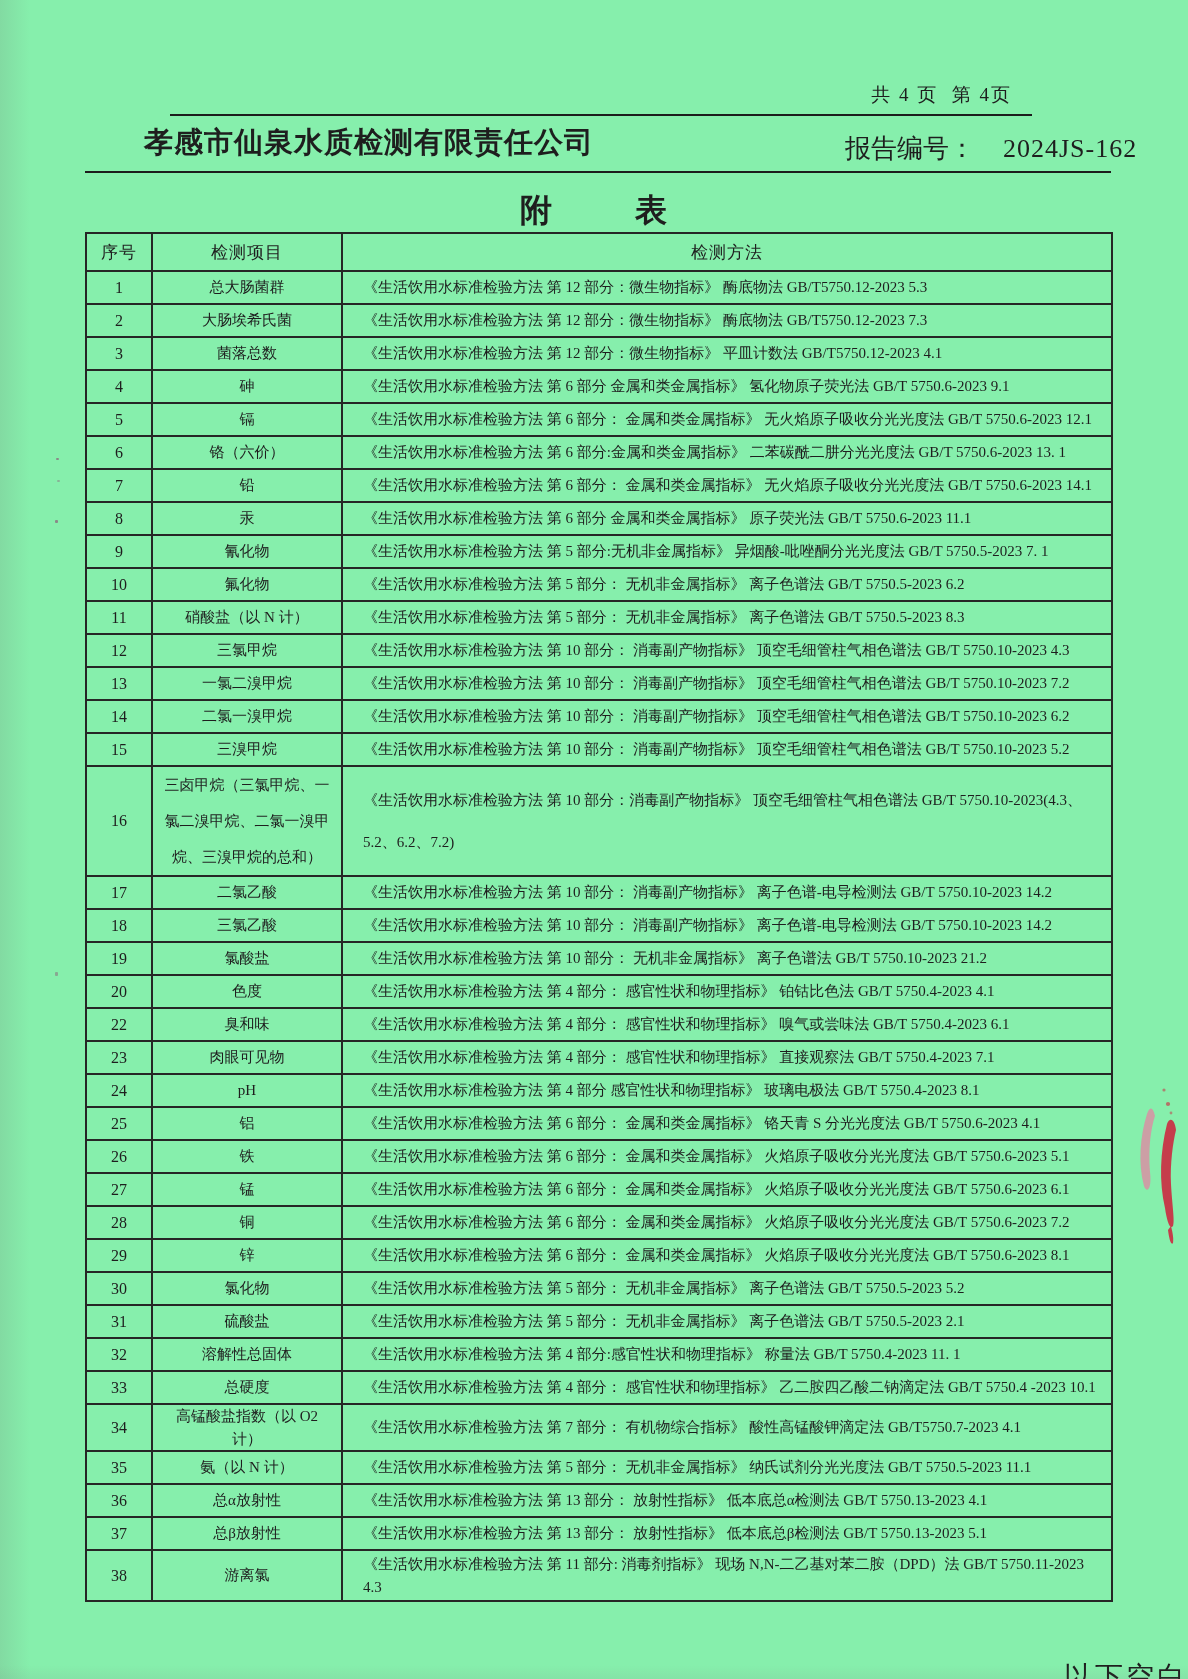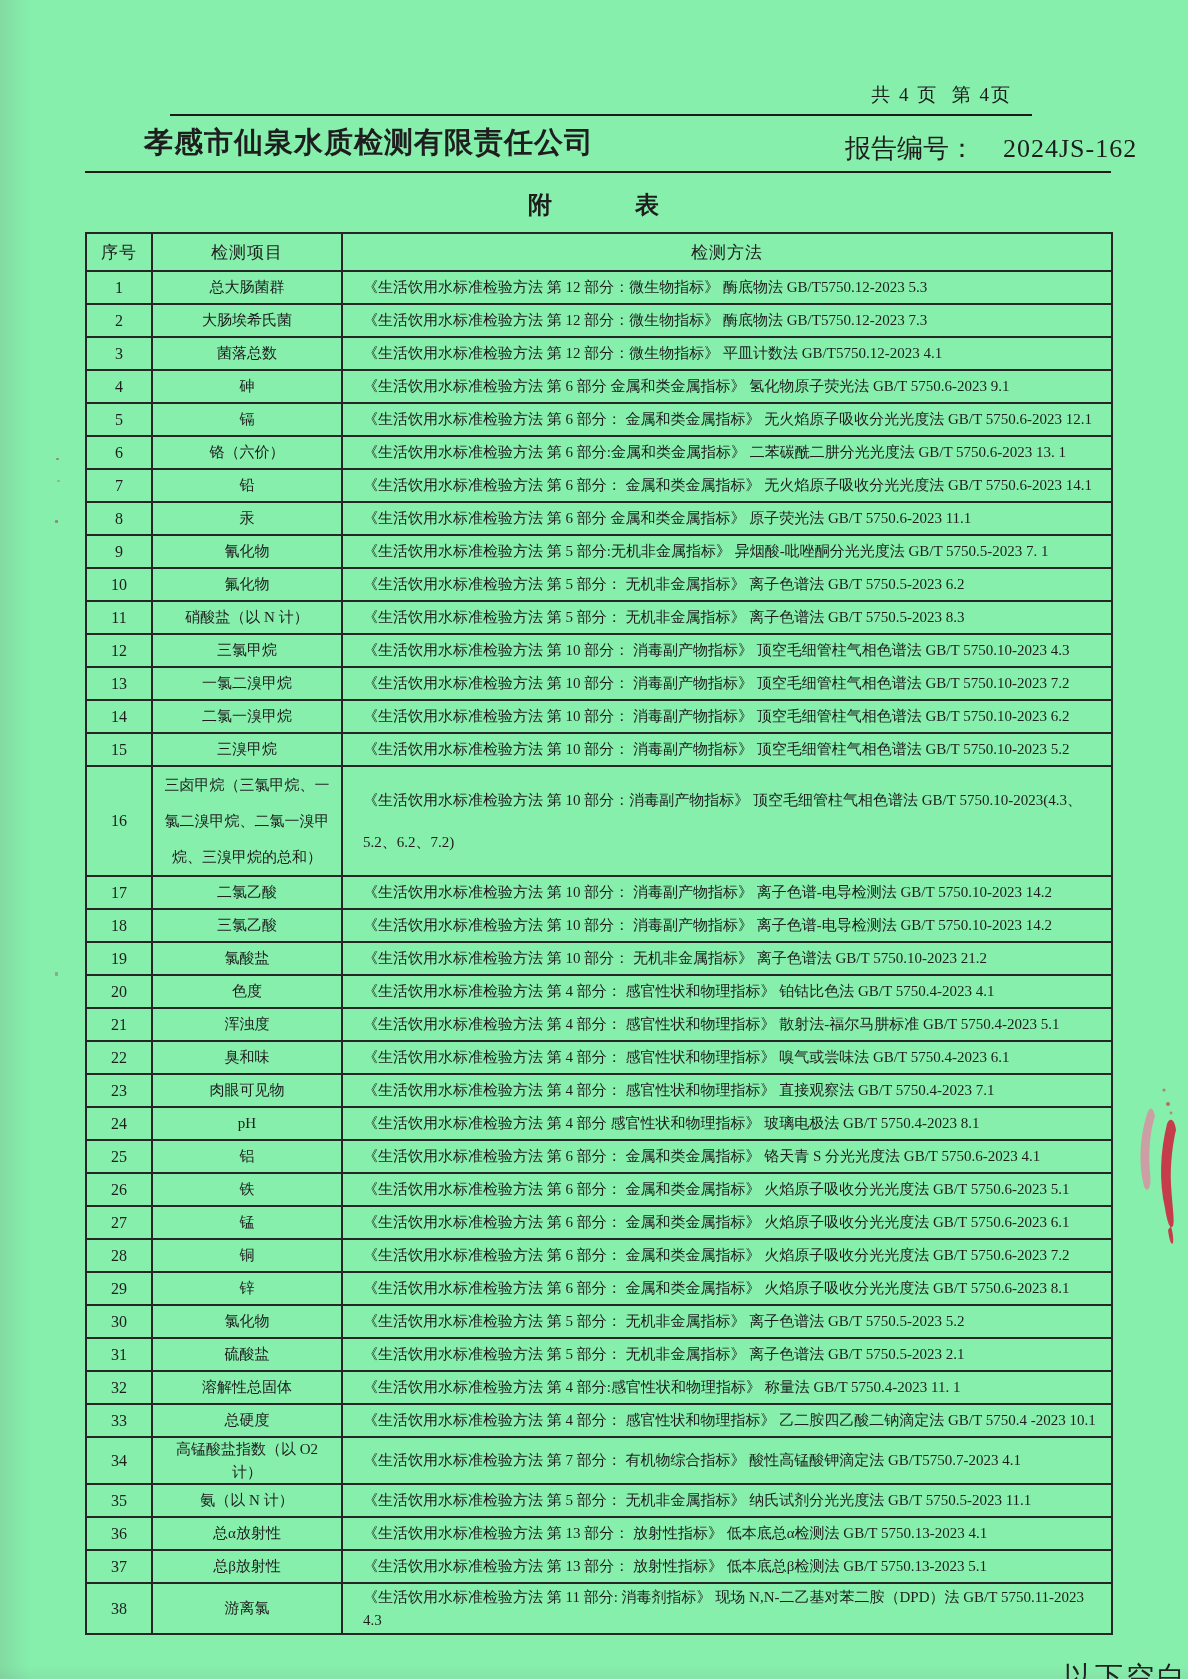--- a/index.html
+++ b/index.html
@@ -40,21 +40,21 @@
   .report-no{
     position:absolute; top:131px; left:797px; font-size:26px;margin-left:48px;
   }
   .report-no .value{ margin-left:28px; letter-spacing:1px; }
   .rule-2{
     position:absolute; top:171px; left:85px; width:1026px; height:2px;
     background:#1c1c1c;
   }
   .doc-title{
     position:absolute; top:189px; left:0; width:100%;
-    text-align:center; font-size:24px; font-weight:bold; letter-spacing:1px;
+    text-align:center; font-size:32px; font-weight:bold; letter-spacing:1px;
   }
   .doc-title .gap{ display:inline-block; width:82px; }
 
   table.attachment-table{
     position:absolute; top:232px; left:85px; width:1026px;
     border-collapse:collapse; table-layout:fixed;
   }
   .attachment-table th, .attachment-table td{
     border:2px solid #262626;
     overflow:hidden;
@@ -214,25 +214,20 @@
           <td class="no">19</td>
           <td class="item">氯酸盐</td>
           <td class="method">《生活饮用水标准检验方法 第 10 部分： 无机非金属指标》 离子色谱法 GB/T 5750.10-2023 21.2</td>
         </tr>
         <tr>
           <td class="no">20</td>
           <td class="item">色度</td>
           <td class="method">《生活饮用水标准检验方法 第 4 部分： 感官性状和物理指标》 铂钴比色法 GB/T 5750.4-2023 4.1</td>
         </tr>
         <tr>
-          <td class="no">21</td>
-          <td class="item">浑浊度</td>
-          <td class="method">《生活饮用水标准检验方法 第 4 部分： 感官性状和物理指标》 散射法-福尔马肼标准 GB/T 5750.4-2023 5.1</td>
-        </tr>
-        <tr>
           <td class="no">22</td>
           <td class="item">臭和味</td>
           <td class="method">《生活饮用水标准检验方法 第 4 部分： 感官性状和物理指标》 嗅气或尝味法 GB/T 5750.4-2023 6.1</td>
         </tr>
         <tr>
           <td class="no">23</td>
           <td class="item">肉眼可见物</td>
           <td class="method">《生活饮用水标准检验方法 第 4 部分： 感官性状和物理指标》 直接观察法 GB/T 5750.4-2023 7.1</td>
         </tr>
         <tr>

